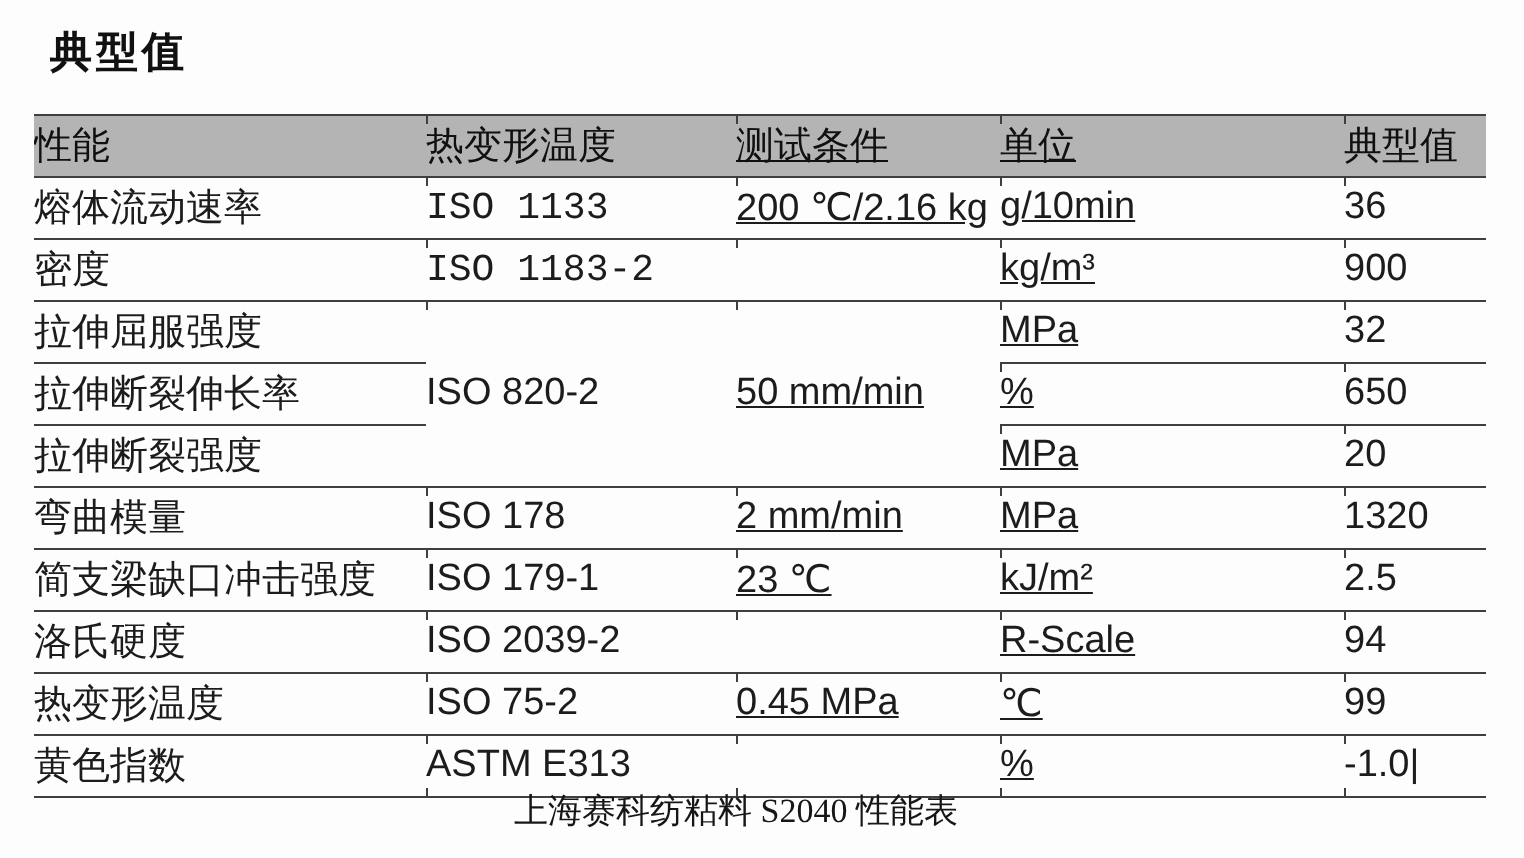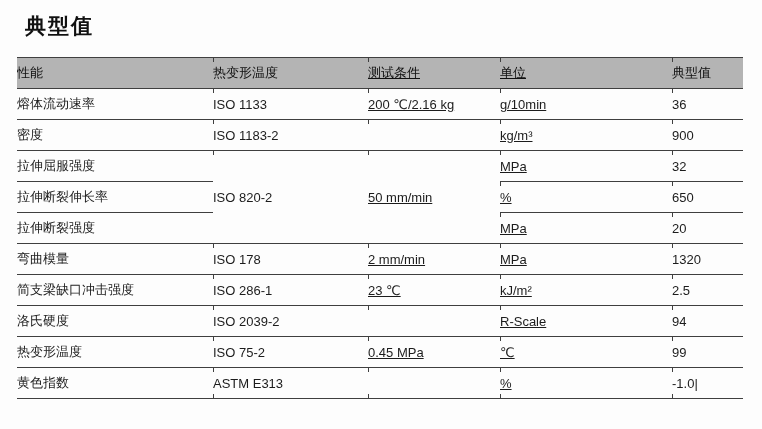--- a/index.html
+++ b/index.html
@@ -19,35 +19,35 @@
   table.props {
     position:absolute; left:17px; top:57px;
     width:726px;
     border-collapse:collapse; table-layout:fixed;
     border-bottom:1.6px solid #3f3f3f;
   }
   table.props th, table.props td {
     position:relative;
     border-top:1.6px solid #3f3f3f;
     text-align:left; vertical-align:middle;
-    font-size:13px; font-weight:normal;
+    font-size:19px; font-weight:normal;
     padding:0; height:30px;
     white-space:nowrap; overflow:hidden;
   }
   thead th {
     background:#b4b4b4;
     font-weight:bold; font-size:16px; color:#101010;
     height:31px;
   }
   .c1 { padding-left:8px;  font-size:16px; }
   .c2 { padding-left:14px; }
   .c3 { padding-left:10px;text-decoration:underline; }
   .c4 { padding-left:13px;text-decoration:underline; }
   .c5 { padding-left:5px;  }
-  .mono { font-family:Liberation Sans, sans-serif; font-size:15px; }
+  .mono { font-family:Liberation Mono, monospace; font-size:15px; }
   
   table.props th:not(.c1)::before,
   table.props td:not(.c1)::before {
     content:""; position:absolute;
     left:-1px; top:-6px; width:1.6px; height:10px;
     background:#3f3f3f;
   }
   table.props tbody tr:last-child td:not(.c1)::after {
     content:""; position:absolute;
     left:-1px; bottom:-6px; width:1.6px; height:10px;
@@ -119,21 +119,21 @@
       </tr>
       <tr>
         <td class="c1">弯曲模量</td>
         <td class="c2">ISO 178</td>
         <td class="c3">2 mm/min</td>
         <td class="c4">MPa</td>
         <td class="c5">1320</td>
       </tr>
       <tr>
         <td class="c1">简支梁缺口冲击强度</td>
-        <td class="c2">ISO 286-1</td>
+        <td class="c2">ISO 179-1</td>
         <td class="c3">23 ℃</td>
         <td class="c4">kJ/m²</td>
         <td class="c5">2.5</td>
       </tr>
       <tr>
         <td class="c1">洛氏硬度</td>
         <td class="c2">ISO 2039-2</td>
         <td class="c3"></td>
         <td class="c4">R-Scale</td>
         <td class="c5">94</td>
@@ -148,14 +148,15 @@
       <tr>
         <td class="c1">黄色指数</td>
         <td class="c2">ASTM E313</td>
         <td class="c3"></td>
         <td class="c4">%</td>
         <td class="c5"><span>-1.0</span><span class="cursor">|</span></td>
       </tr>
     </tbody>
   </table>
 
+  <div class="caption">上海赛科纺粘料 S2040 性能表</div>
 
 </div>
 
 </body></html>

